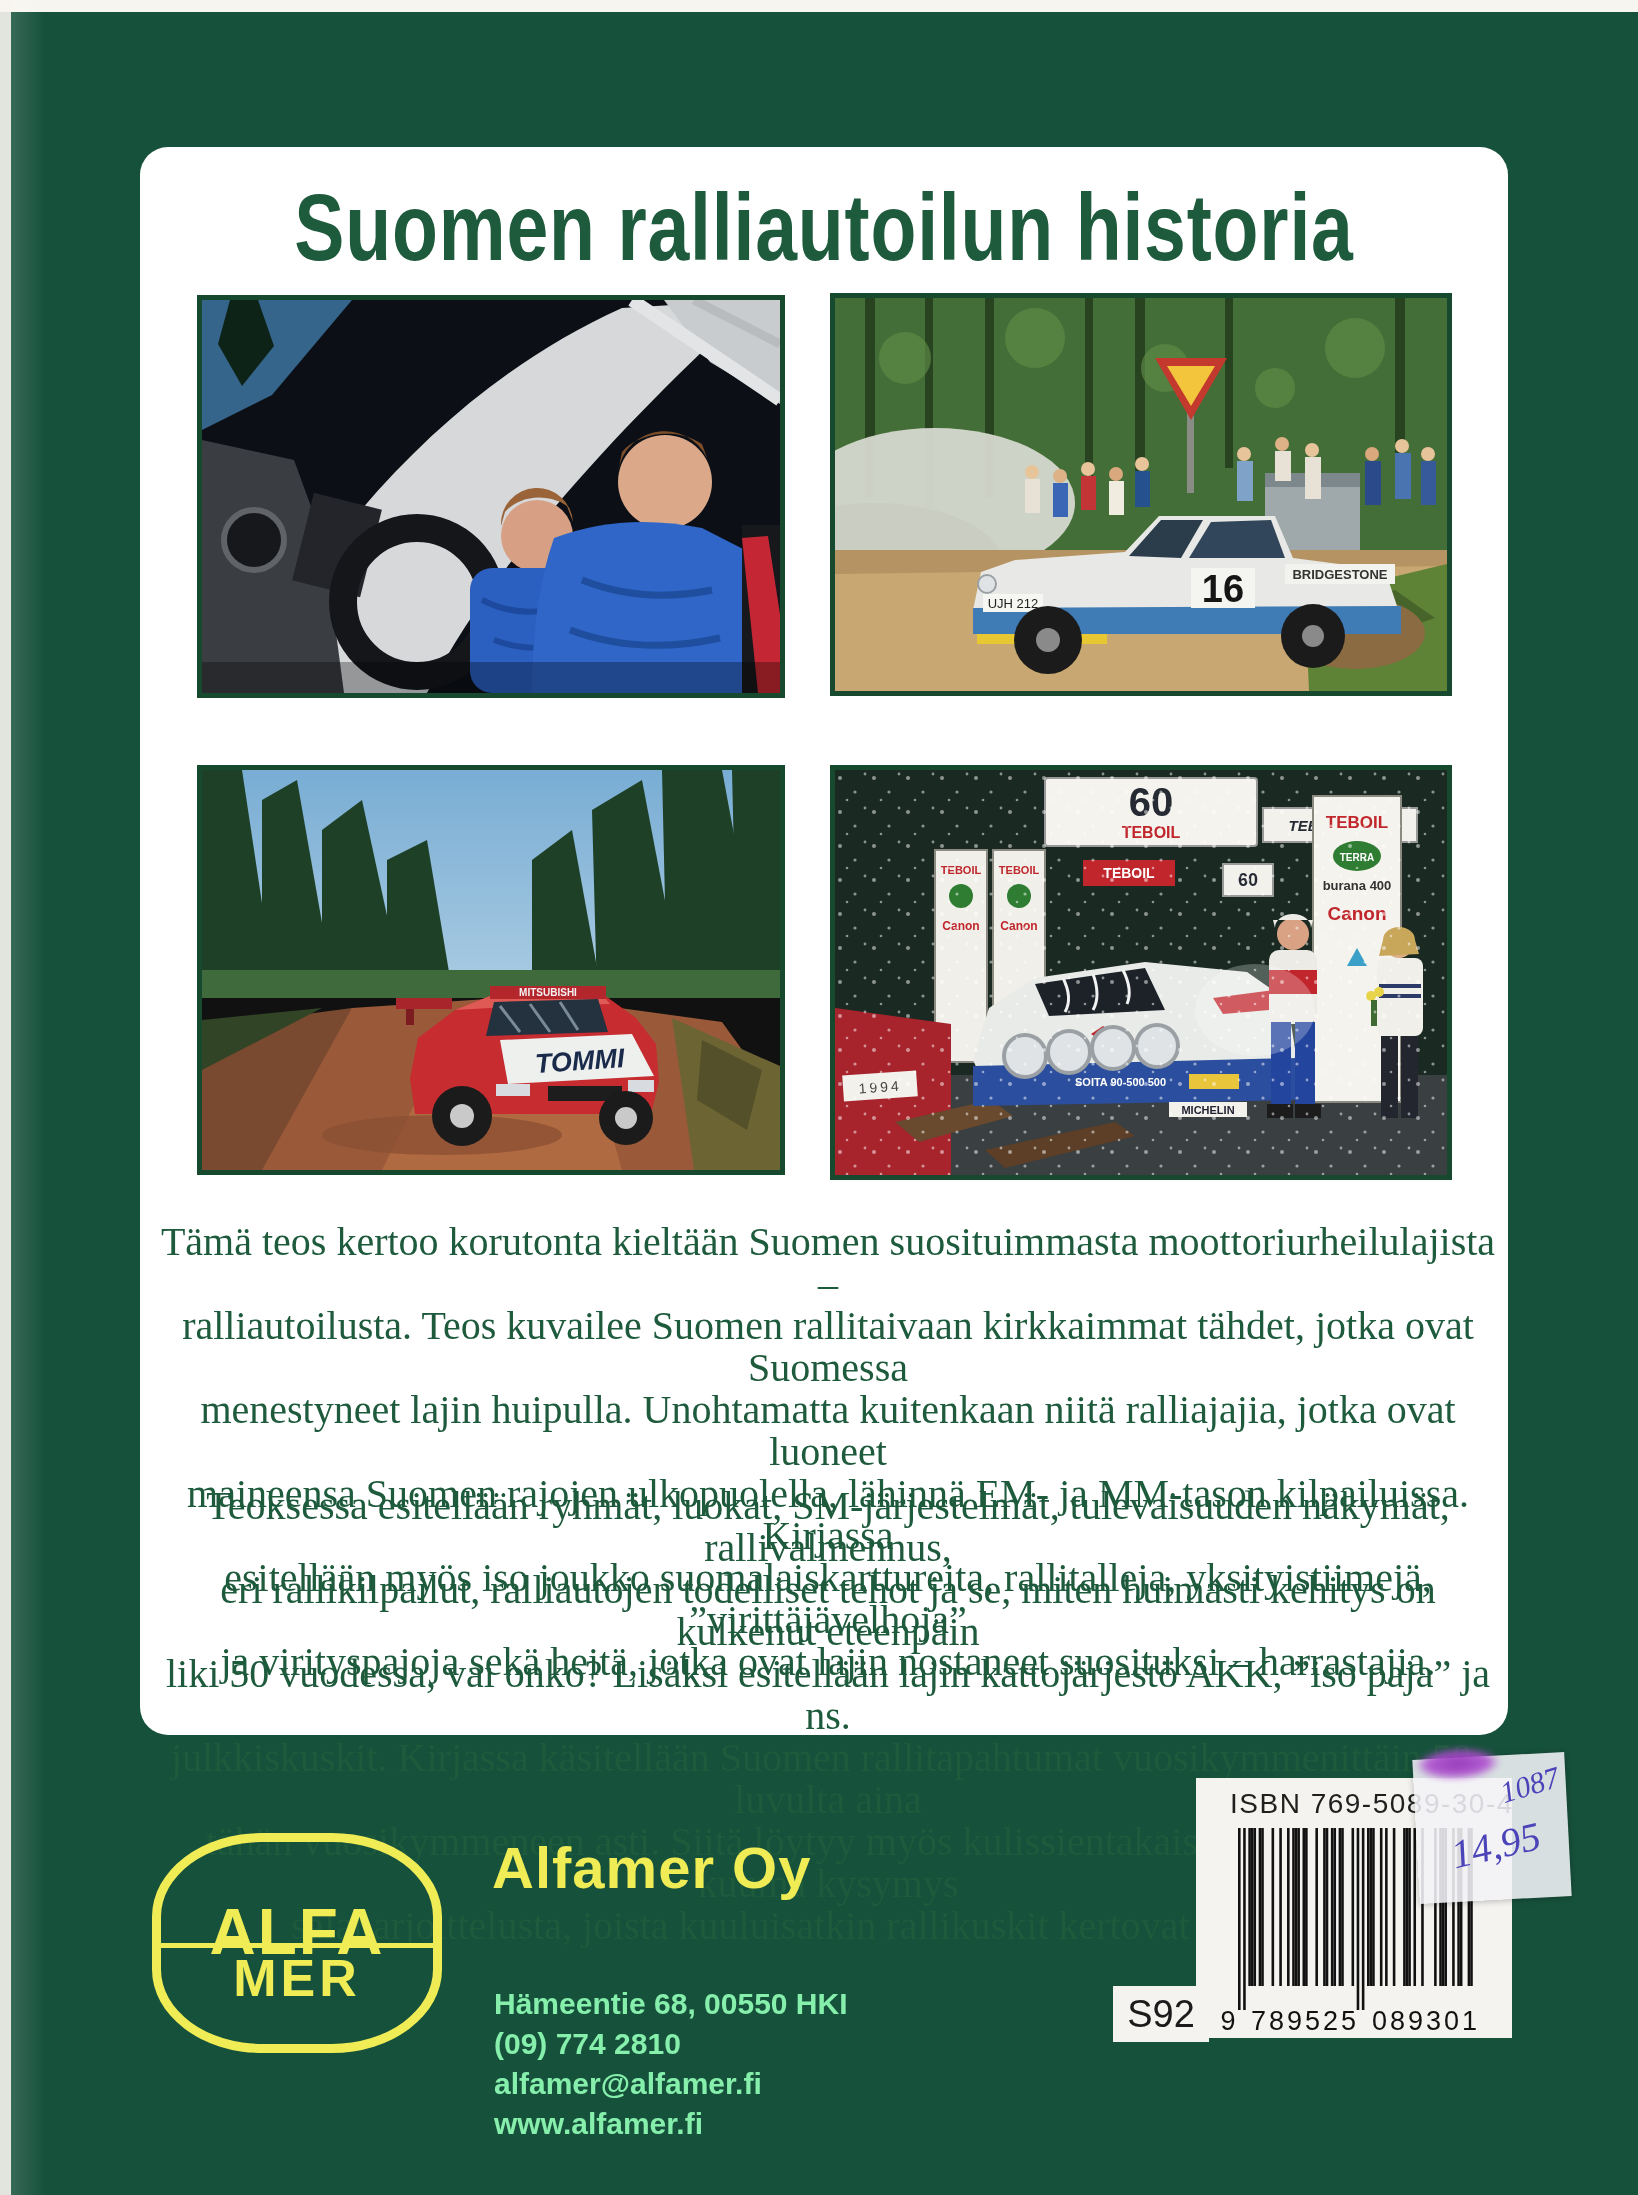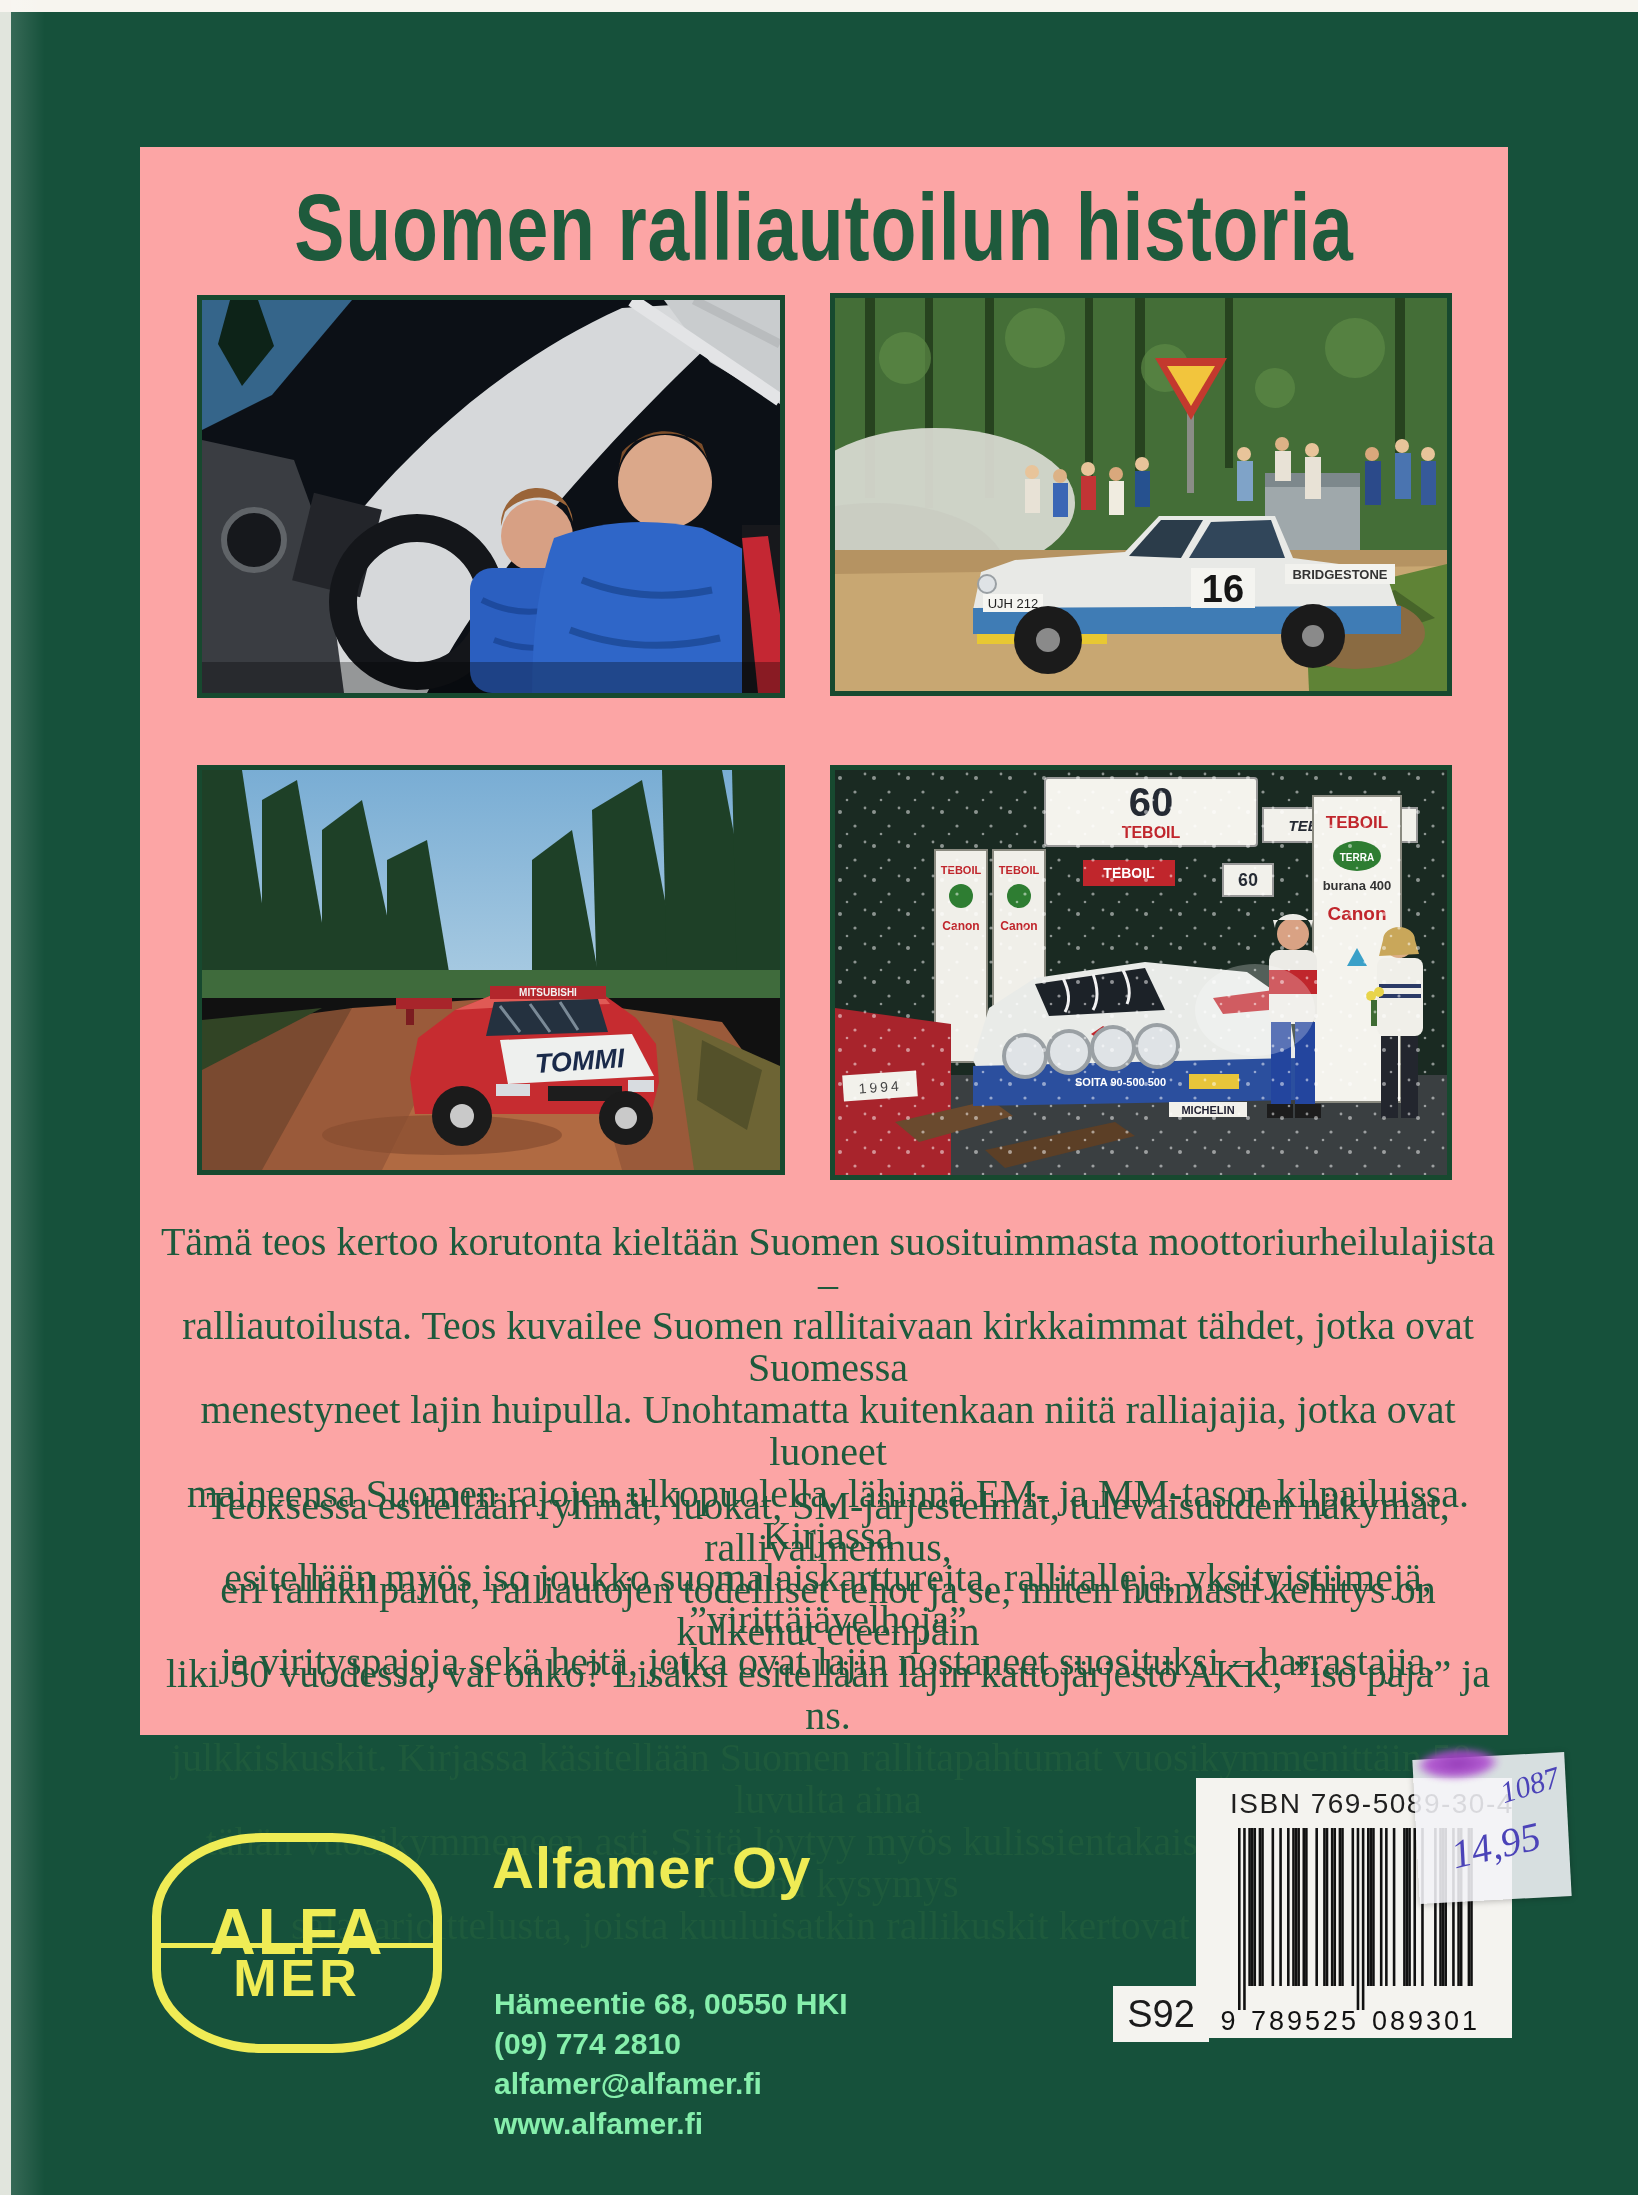--- a/index.html
+++ b/index.html
@@ -5,21 +5,21 @@
   html,body{margin:0;padding:0;background:#0d0d0d;}
   .page{position:relative;width:1638px;height:2195px;background:#16513b;overflow:hidden;
         font-family:"Liberation Sans",sans-serif;}
   .abs{position:absolute;}
   
   .edge-top{left:0;top:0;width:1638px;height:12px;background:#f7f5ef;}
   .edge-left{left:0;top:0;width:11px;height:2195px;background:#f7f5ef;opacity:.9;}
   .edge-left-glow{left:11px;top:0;width:34px;height:2195px;
         background:linear-gradient(90deg,rgba(255,255,255,.14),rgba(255,255,255,0));}
   
-  .panel{left:140px;top:147px;width:1368px;height:1588px;background:#fca5a5;}
+  .panel{left:140px;top:147px;width:1368px;height:1588px;background:#ffffff;border-radius:28px;}
   .title{left:0;top:34px;width:100%;text-align:center;color:#1e5a3c;
          font-weight:700;font-size:94px;letter-spacing:1px;line-height:1;
          transform:scaleX(.8);transform-origin:50% 50%;white-space:nowrap;}
   .photo{border:5px solid #17492f;background:#111;box-sizing:content-box;}
   .photo svg{display:block;}
   .p1{left:57px;top:148px;width:578px;height:393px;}
   .p2{left:690px;top:146px;width:612px;height:393px;}
   .p3{left:57px;top:618px;width:578px;height:400px;}
   .p4{left:690px;top:618px;width:612px;height:405px;}
   .para{left:8px;width:1360px;text-align:center;color:#1e5a3c;

